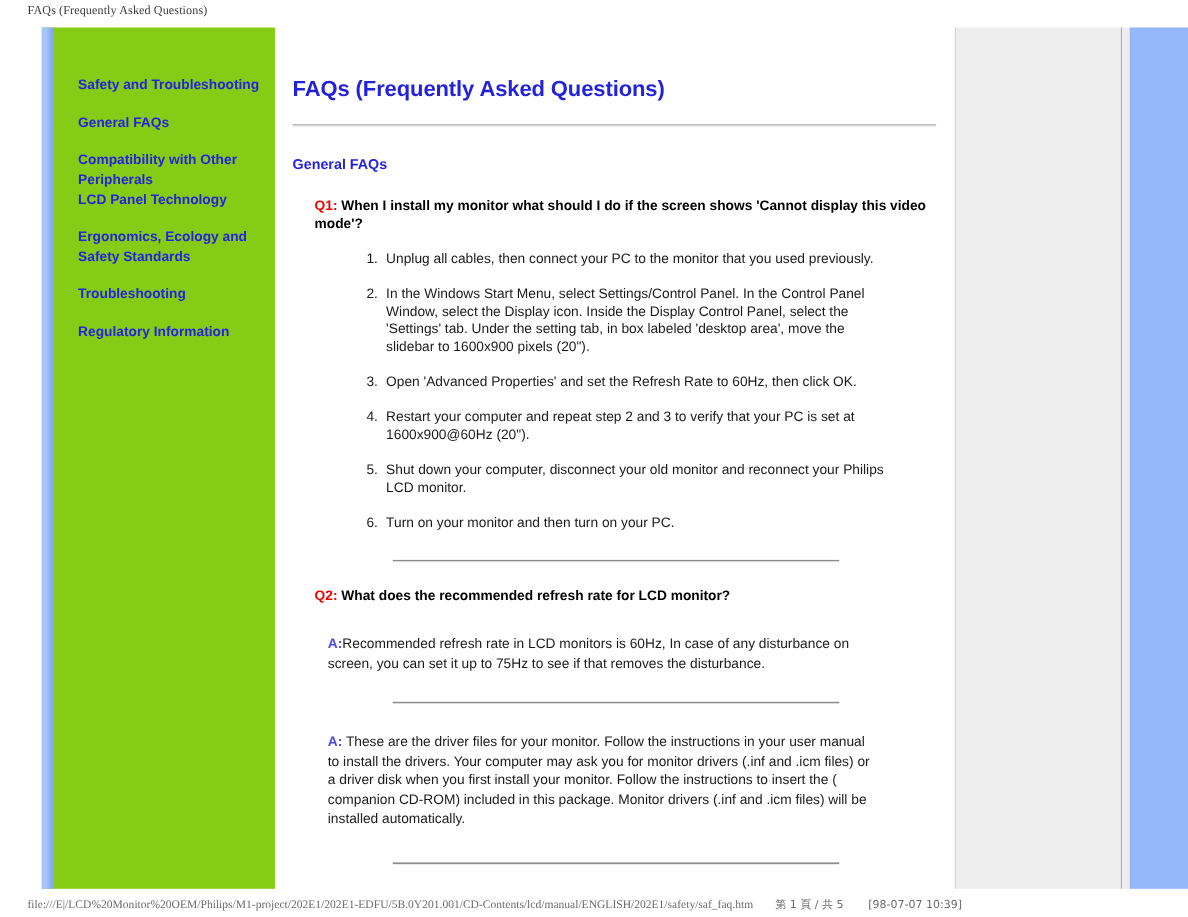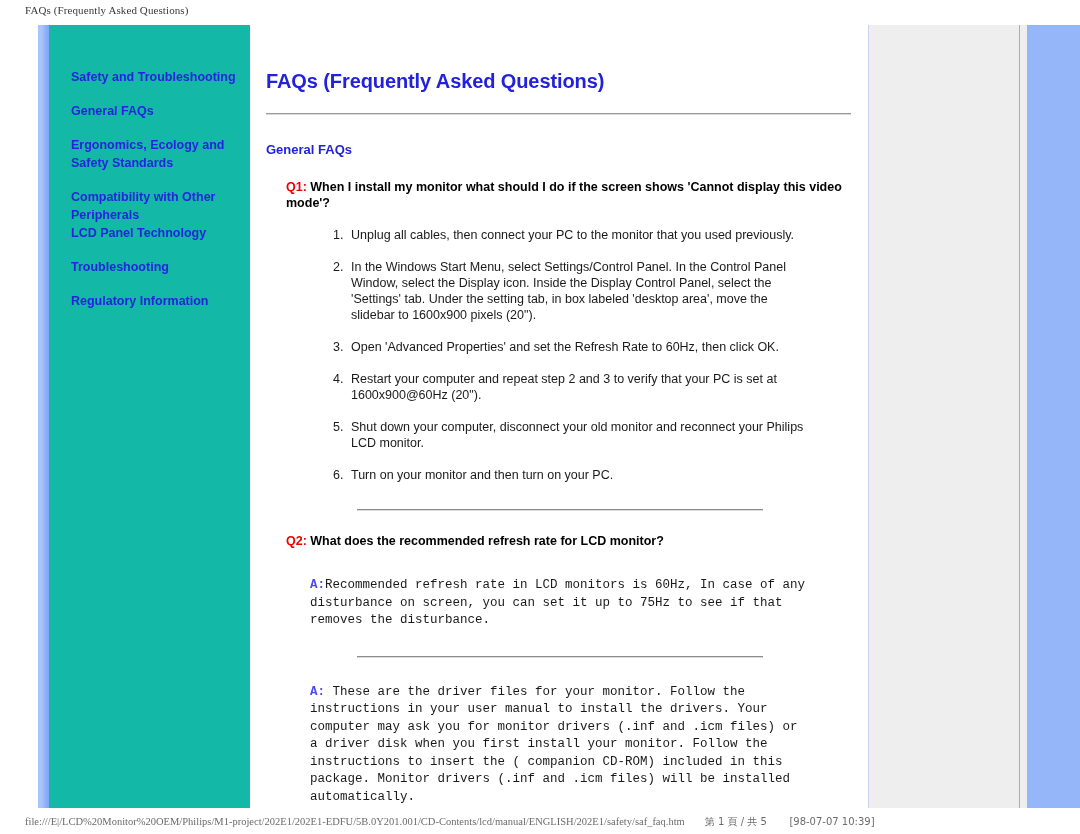--- a/index.html
+++ b/index.html
@@ -80,21 +80,21 @@
     background: #95b6f8;
   }
 
   
   .sidebar {
     position: absolute;
     left: 38px;
     top: 0;
     width: 212px;
     height: 783px;
-    background: #14b8a6;
+    background: #84cc16;
   }
   .sidebar-stripe {
     position: absolute;
     left: 0;
     top: 0;
     width: 11px;
     height: 783px;
     background: linear-gradient(to right,#a9c4fa 0%, #a9c4fa 35%, #8db0f7 70%, #7ea6f6 100%);
   }
   .sidebar-nav {
@@ -155,27 +155,26 @@
   .a-label { color: #4a4aee; font-weight: bold; }
 
   .a-bold {
     margin: 28px 0 0 40px;
     font-size: 12.5px;
     font-weight: bold;
     line-height: 17px;
     width: 520px;
   }
   .a-plain {
-    margin: 28px 0 0 44px;
+    margin: 28px 0 0 32px;
     font-size: 12.5px;
     font-weight: normal;
     line-height: 17.5px;
     width: 500px;
     color: #1a1a1a;
-    font-family: Liberation Mono, monospace;
   }
   .a-plain-tight { margin-top: 26px; }
 
   ol.steps {
     margin: 10px 0 0 0;
     padding-left: 65px;
     font-size: 12.5px;
     line-height: 16px;
     color: #1a1a1a;
   }
@@ -210,26 +209,26 @@
     <nav class="sidebar-nav">
       <div class="nav-group">
         <a class="nav-link">Safety and Troubleshooting</a>
       </div>
 
       <div class="nav-group">
         <a class="nav-link">General FAQs</a>
       </div>
 
       <div class="nav-group">
-        <a class="nav-link">Ergonomics, Ecology and Safety Standards</a>
-      </div>
-
-      <div class="nav-group">
         <a class="nav-link nav-tight">Compatibility with Other Peripherals</a>
         <a class="nav-link">LCD Panel Technology</a>
+      </div>
+
+      <div class="nav-group">
+        <a class="nav-link">Ergonomics, Ecology and Safety Standards</a>
       </div>
 
       <div class="nav-group">
         <a class="nav-link">Troubleshooting</a>
       </div>
 
       <div class="nav-group">
         <a class="nav-link">Regulatory Information</a>
       </div>
     </nav>

